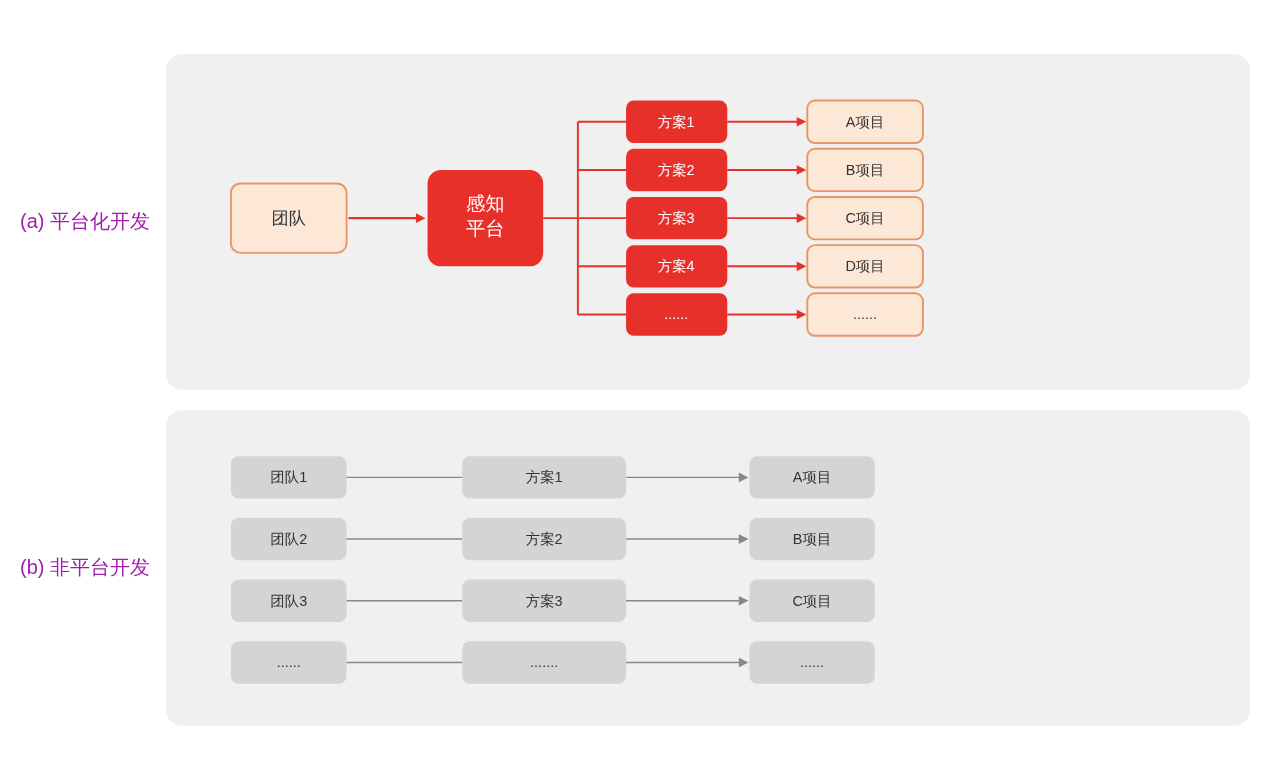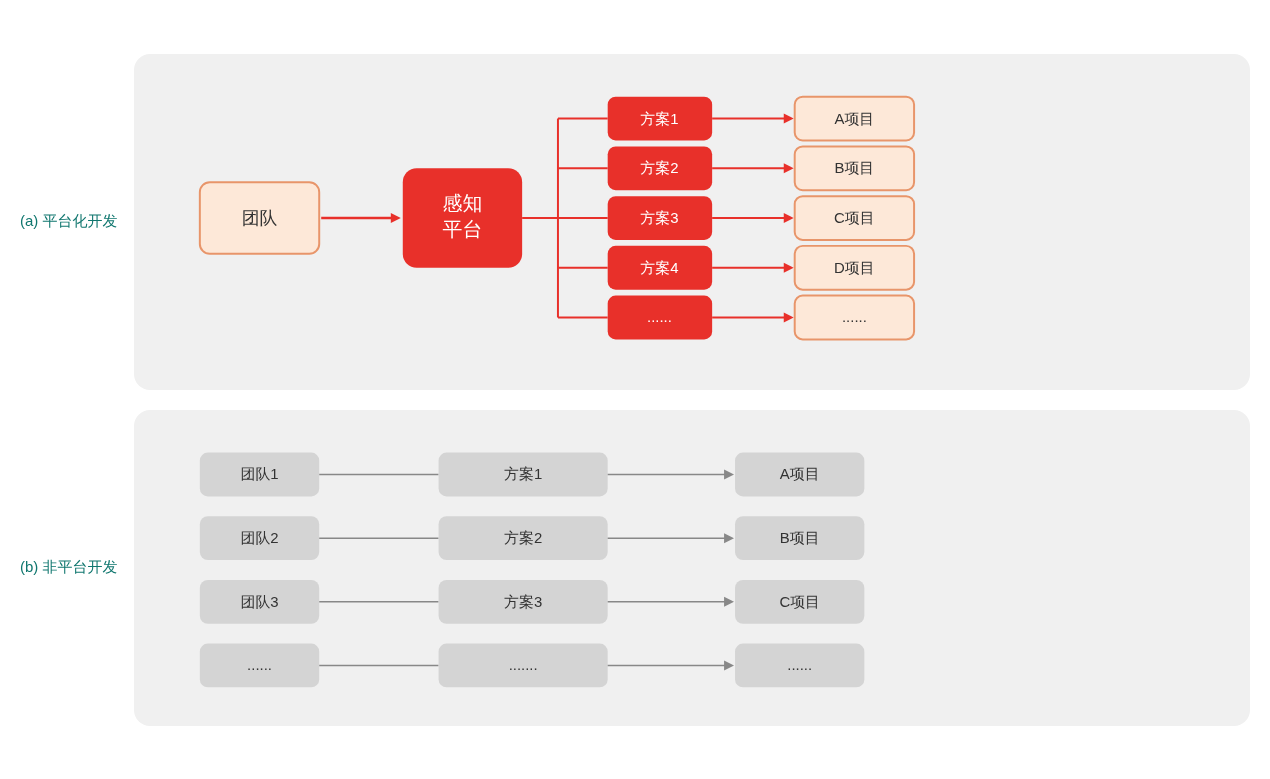--- a/index.html
+++ b/index.html
@@ -19,22 +19,22 @@
       gap: 20px;
     }
 
     
     .section-wrapper {
       display: flex;
       align-items: center;
       gap: 16px;
     }
     .section-label {
-      font-size: 15px;
-      color: #0f766e;
+      font-size: 20px;
+      color: #a21caf;
       white-space: nowrap;
       min-width: 90px;
     }
 
     
     .diagram-panel {
       flex: 1;
       background: #f0f0f0;
       border-radius: 16px;
       padding: 28px 36px;

